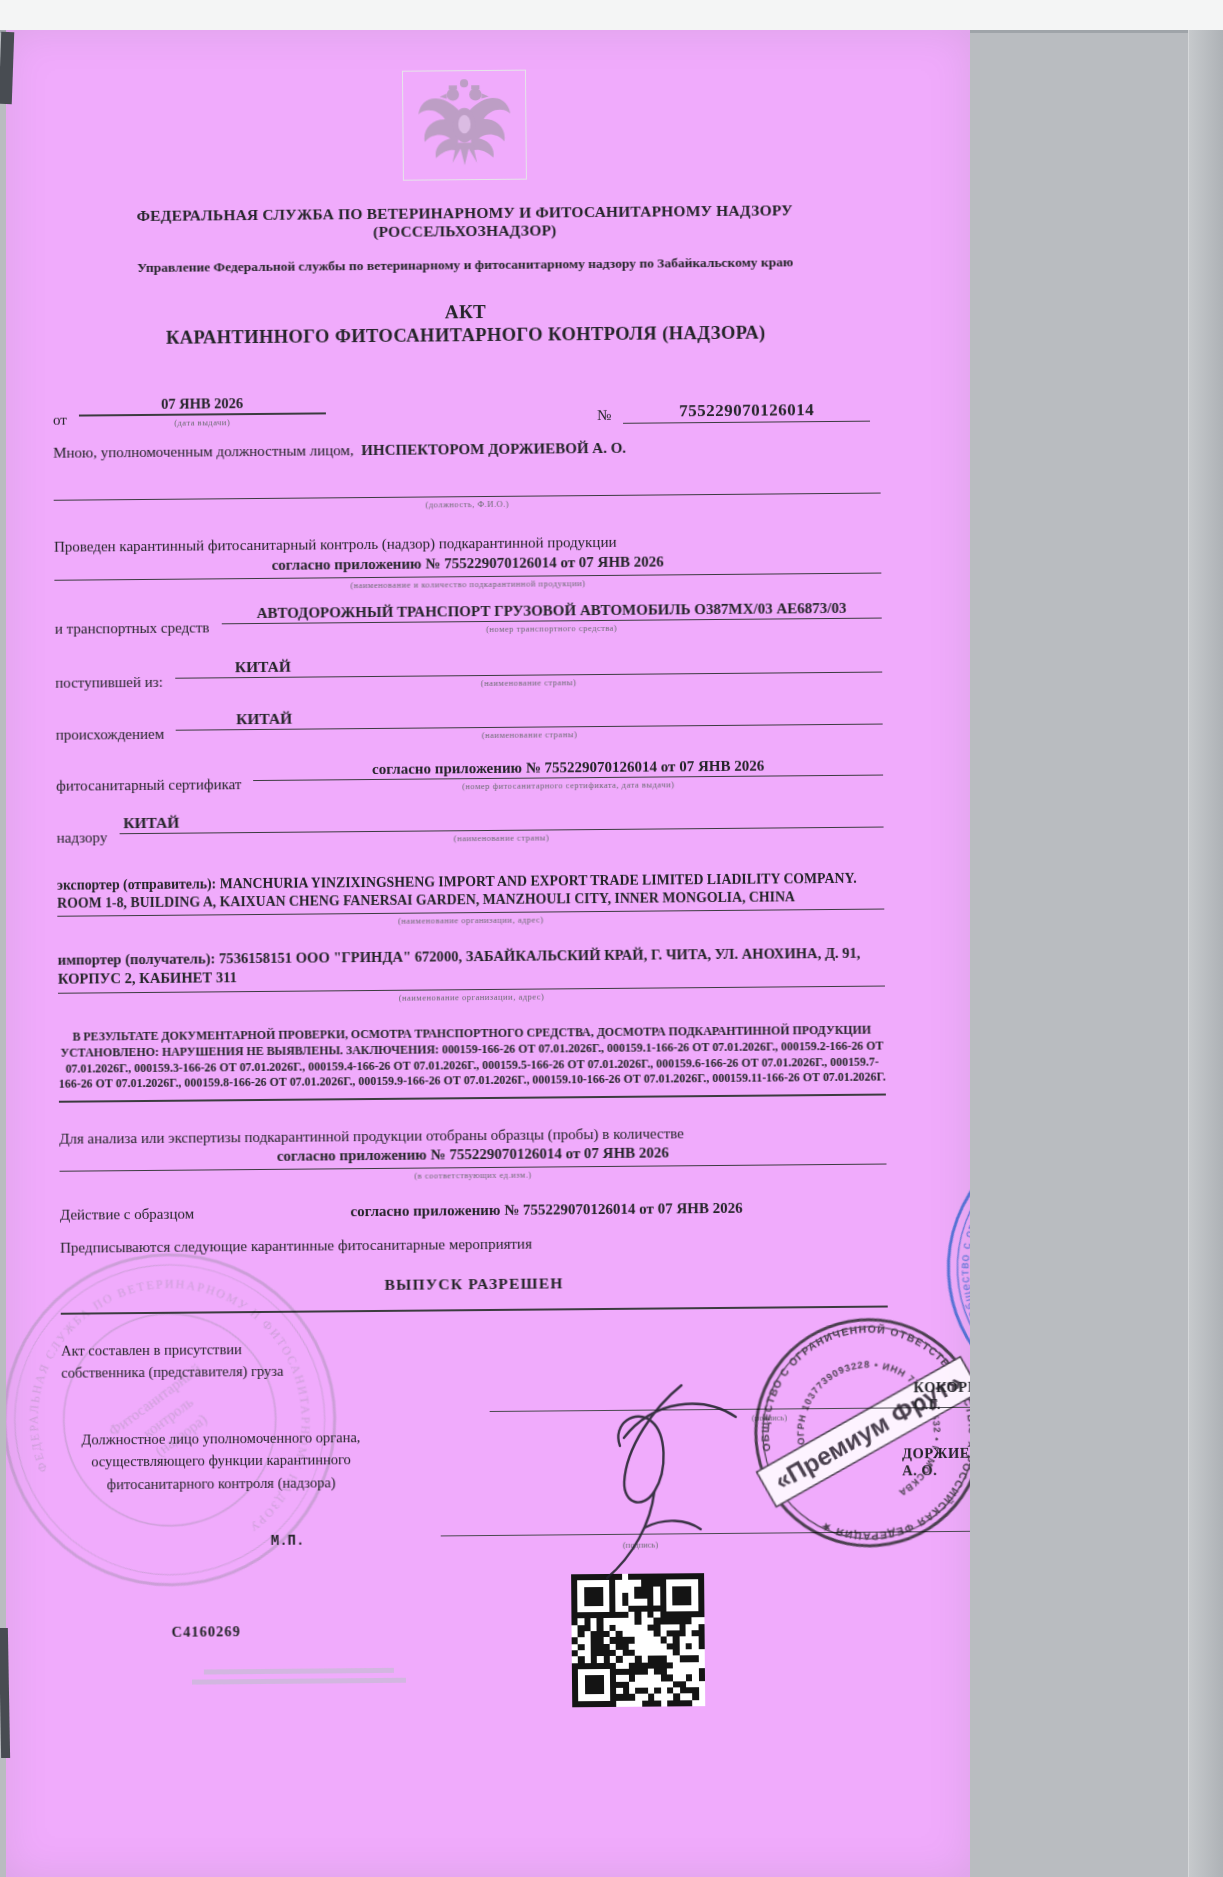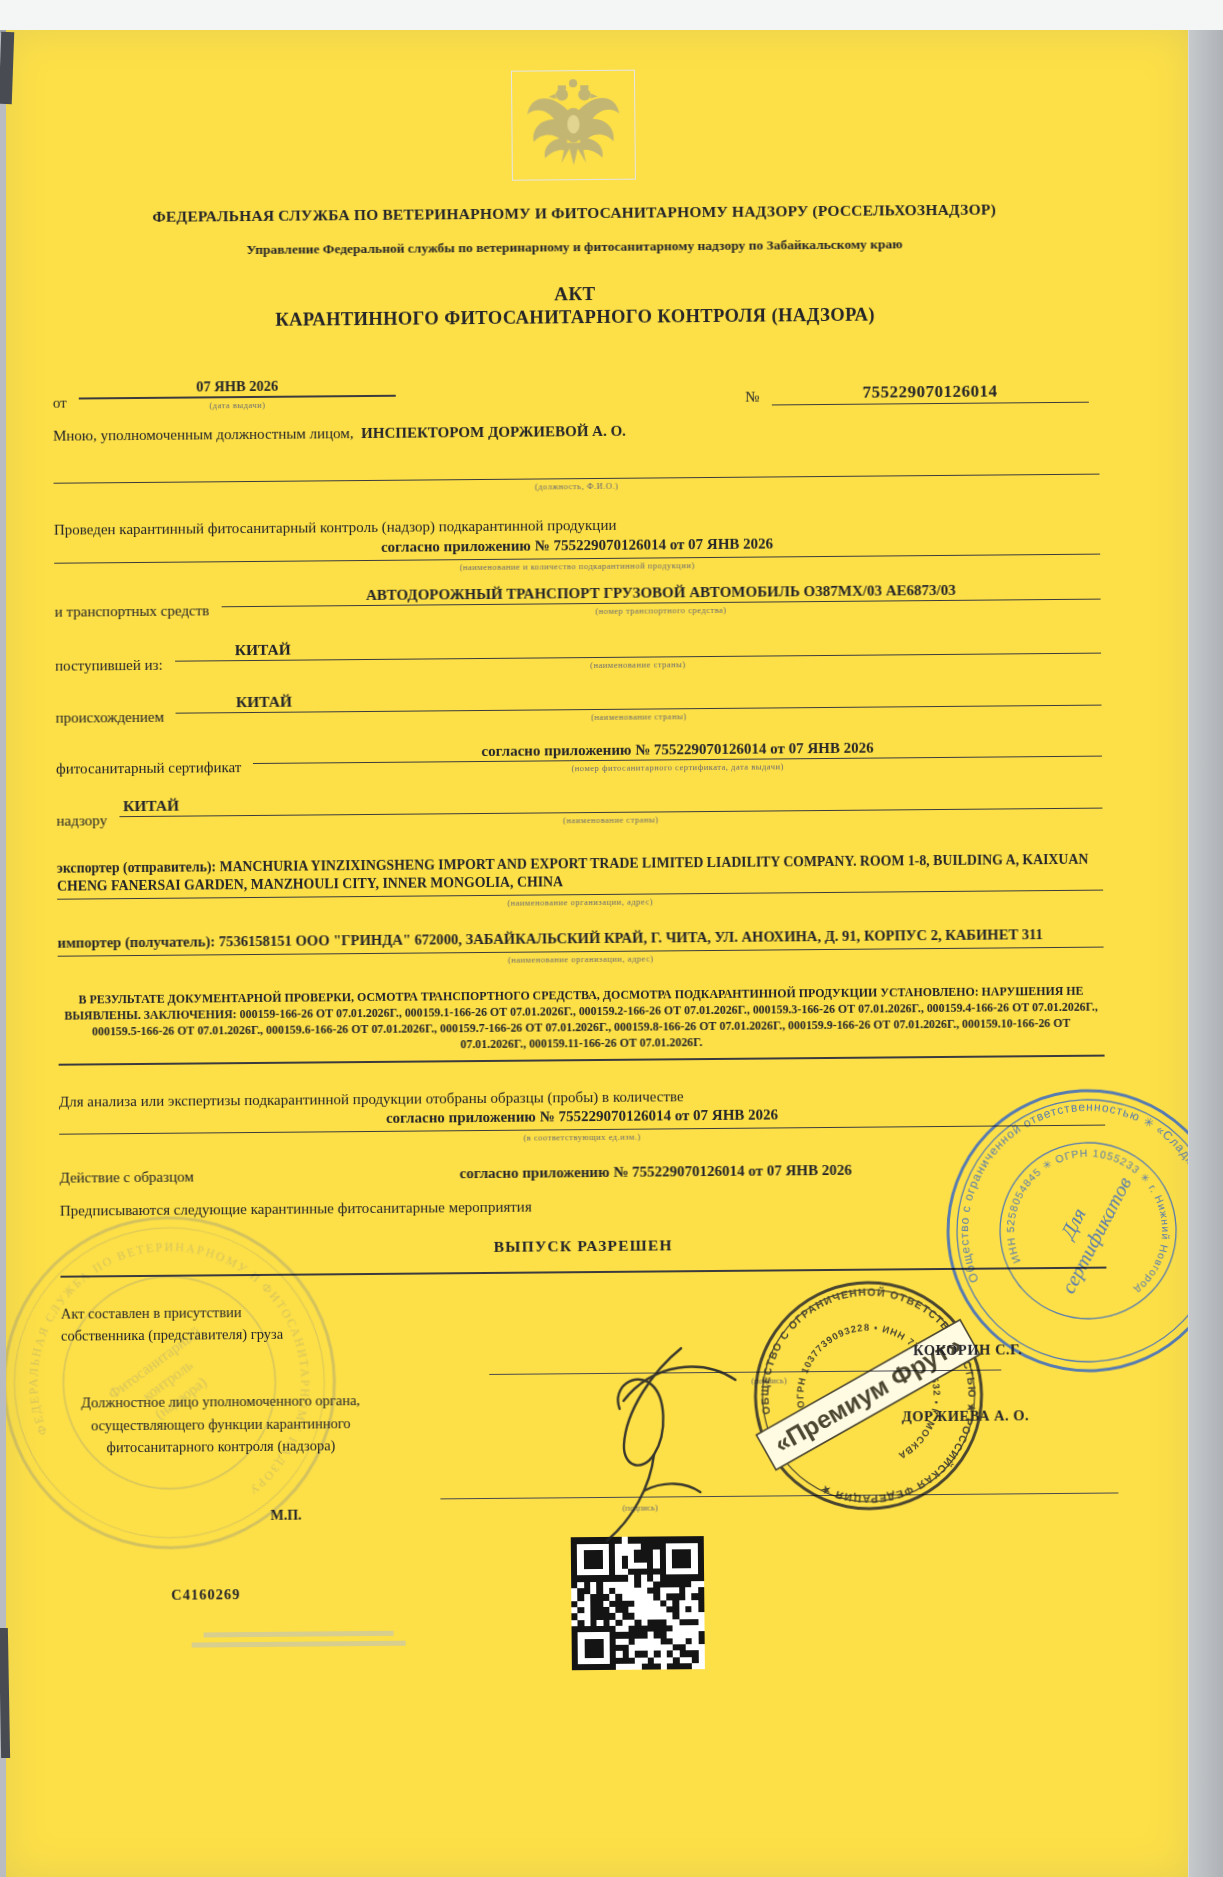--- a/index.html
+++ b/index.html
@@ -6,21 +6,21 @@
   body{
     width:1223px;height:1877px;position:relative;overflow:hidden;
     background:#b9bcc0;
     font-family:"Liberation Serif","DejaVu Serif",serif;
   }
   .scan-top{position:absolute;left:0;top:0;width:1223px;height:30px;background:#f4f5f5;border-bottom:3px solid #9fa4a9;z-index:1;}
   .sliver{position:absolute;background:#484c52;z-index:3;}
   .sliver.s1{left:0;top:32px;width:13px;height:72px;transform:rotate(2deg);}
   .sliver.s2{left:0;top:1628px;width:9px;height:130px;transform:rotate(-1deg);}
   .band-right{position:absolute;right:0;top:30px;width:34px;height:1847px;background:linear-gradient(90deg,#c6c9cc,#aeb2b6);border-left:1px solid #d6d8da;z-index:3;}
-  .page{position:absolute;left:6px;top:30px;width:1183px;height:1847px;background:#fde047;z-index:2;overflow:hidden;
+  .page{position:absolute;left:6px;top:30px;width:964px;height:1847px;background:#f0abfc;z-index:2;overflow:hidden;
     box-shadow:inset 0 0 40px rgba(120,125,130,.18);}
   .page-inner{position:relative;width:100%;height:100%;transform:rotate(-0.5deg);color:#26262b;filter:blur(.2px) contrast(1.02);}
   .content{padding:0 85px 0 52px;}
 
   .emblem-box{width:118px;margin:40px auto 0;text-align:center;border:1px solid #e3e3e6;padding:6px 2px;}
   .hdr1{margin-top:24px;text-align:center;font-weight:bold;font-size:15.5px;letter-spacing:.2px;}
   .hdr2{margin-top:17px;text-align:center;font-weight:bold;font-size:13.5px;}
   .doc-title{margin-top:27px;text-align:center;font-weight:bold;font-size:19px;line-height:1.25;letter-spacing:.4px;}
   .doc-title .t2{font-size:18.5px;display:block;}
 
@@ -44,21 +44,21 @@
   .para2{font-weight:bold;font-size:14.6px;line-height:1.35;}
   .result{font-weight:bold;font-size:11.9px;line-height:1.32;text-align:center;}
   .verdict{margin-top:22px;text-align:center;font-weight:bold;font-size:15.5px;letter-spacing:1.2px;}
 
   .bottom{position:relative;height:540px;margin-top:12px;}
   .abs{position:absolute;}
   .present{left:0;top:14px;font-size:14.5px;line-height:1.5;}
   .sigline1{left:428px;top:88px;width:512px;border-bottom:1.4px solid #4a4a50;}
   .sigcap1{left:690px;top:92px;font-size:8.5px;color:#6b6b72;}
   .official{left:0;top:102px;width:318px;text-align:center;font-size:14.5px;line-height:1.55;}
-  .mp{left:208px;top:220px;font-weight:bold;font-size:14px;}
+  .mp{left:208px;top:208px;font-weight:bold;font-size:14px;font-family:Liberation Mono, monospace;}
   .sigline2{left:378px;top:212px;width:678px;border-bottom:1.4px solid #4a4a50;}
   .sigcap2{left:560px;top:218px;font-size:8.5px;color:#6b6b72;}
   .code{left:108px;top:298px;font-weight:bold;font-size:14.5px;letter-spacing:1px;}
   .tinybar{height:5px;background:#b9bec6;opacity:.55;filter:blur(.6px);}
   .tb1{left:140px;top:344px;width:190px;}
   .tb2{left:128px;top:354px;width:214px;}
   .qr{left:508px;top:252px;width:133px;height:133px;background:#fff;display:grid;grid-template-columns:repeat(21,1fr);grid-template-rows:repeat(21,1fr);}
   .qr i{display:block;}
   .qr i.on{background:#161616;}
   .name-top{left:852px;top:60px;font-weight:bold;font-size:14.5px;letter-spacing:.5px;}

